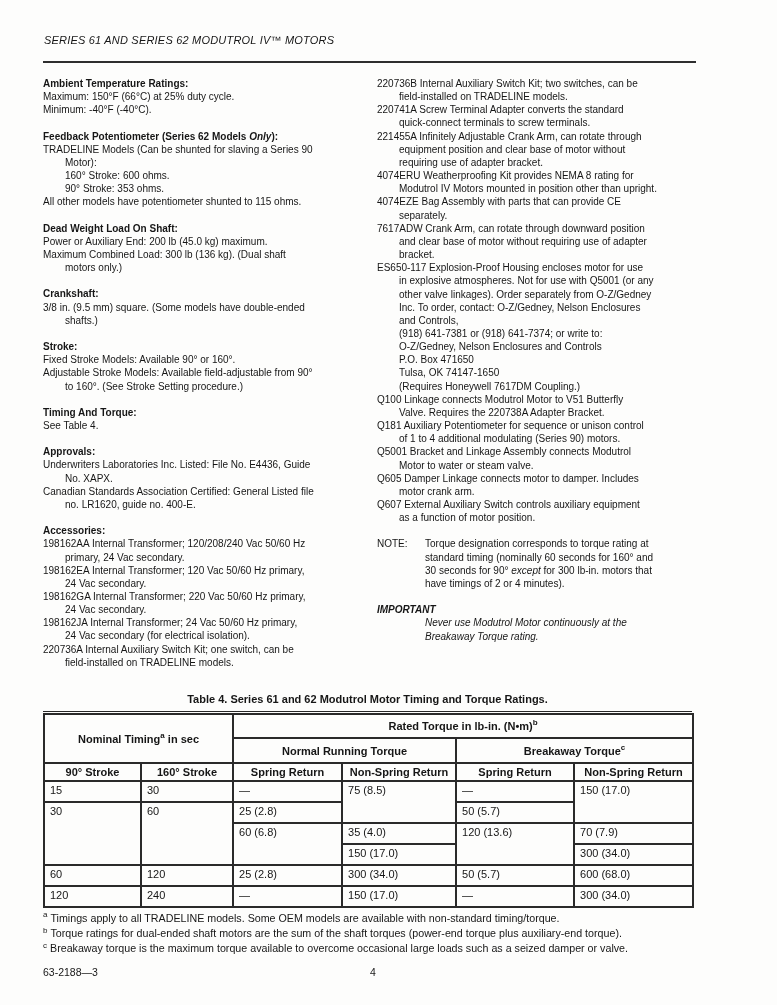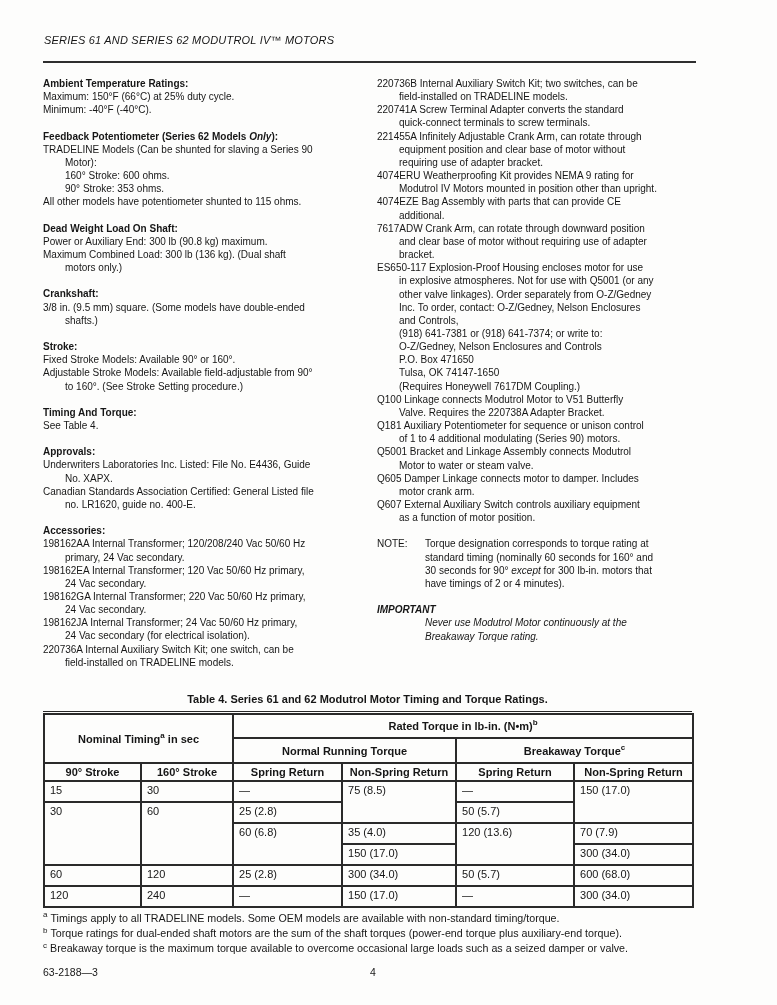--- a/index.html
+++ b/index.html
@@ -53,21 +53,21 @@
       <div class="ln">Minimum: -40°F (-40°C).</div>
       <div class="ln"></div>
       <div class="ln"><span class="s-b">Feedback Potentiometer (Series 62 Models </span><span class="s-bi">Only</span><span class="s-b">):</span></div>
       <div class="ln">TRADELINE Models (Can be shunted for slaving a Series 90</div>
       <div class="ln ind1">Motor):</div>
       <div class="ln ind1">160° Stroke: 600 ohms.</div>
       <div class="ln ind1">90° Stroke: 353 ohms.</div>
       <div class="ln">All other models have potentiometer shunted to 115 ohms.</div>
       <div class="ln"></div>
       <div class="ln s-b">Dead Weight Load On Shaft:</div>
-      <div class="ln">Power or Auxiliary End: 300 lb (90.8 kg) maximum.</div>
+      <div class="ln">Power or Auxiliary End: 200 lb (45.0 kg) maximum.</div>
       <div class="ln">Maximum Combined Load: 300 lb (136 kg). (Dual shaft</div>
       <div class="ln ind1">motors only.)</div>
       <div class="ln"></div>
       <div class="ln s-b">Crankshaft:</div>
       <div class="ln">3/8 in. (9.5 mm) square. (Some models have double-ended</div>
       <div class="ln ind1">shafts.)</div>
       <div class="ln"></div>
       <div class="ln s-b">Stroke:</div>
       <div class="ln">Fixed Stroke Models: Available 90° or 160°.</div>
       <div class="ln">Adjustable Stroke Models: Available field-adjustable from 90°</div>
@@ -95,24 +95,24 @@
       <div class="ln ind1">field-installed on TRADELINE models.</div>
     </div>
   <div class="col col-right">
       <div class="ln">220736B Internal Auxiliary Switch Kit; two switches, can be</div>
       <div class="ln ind1">field-installed on TRADELINE models.</div>
       <div class="ln">220741A Screw Terminal Adapter converts the standard</div>
       <div class="ln ind1">quick-connect terminals to screw terminals.</div>
       <div class="ln">221455A Infinitely Adjustable Crank Arm, can rotate through</div>
       <div class="ln ind1">equipment position and clear base of motor without</div>
       <div class="ln ind1">requiring use of adapter bracket.</div>
-      <div class="ln">4074ERU Weatherproofing Kit provides NEMA 9 rating for</div>
+      <div class="ln">4074ERU Weatherproofing Kit provides NEMA 8 rating for</div>
       <div class="ln ind1">Modutrol IV Motors mounted in position other than upright.</div>
       <div class="ln">4074EZE Bag Assembly with parts that can provide CE</div>
-      <div class="ln ind1">additional.</div>
+      <div class="ln ind1">separately.</div>
       <div class="ln">7617ADW Crank Arm, can rotate through downward position</div>
       <div class="ln ind1">and clear base of motor without requiring use of adapter</div>
       <div class="ln ind1">bracket.</div>
       <div class="ln">ES650-117 Explosion-Proof Housing encloses motor for use</div>
       <div class="ln ind1">in explosive atmospheres. Not for use with Q5001 (or any</div>
       <div class="ln ind1">other valve linkages). Order separately from O-Z/Gedney</div>
       <div class="ln ind1">Inc. To order, contact: O-Z/Gedney, Nelson Enclosures</div>
       <div class="ln ind1">and Controls,</div>
       <div class="ln ind1">(918) 641-7381 or (918) 641-7374; or write to:</div>
       <div class="ln ind1">O-Z/Gedney, Nelson Enclosures and Controls</div>

